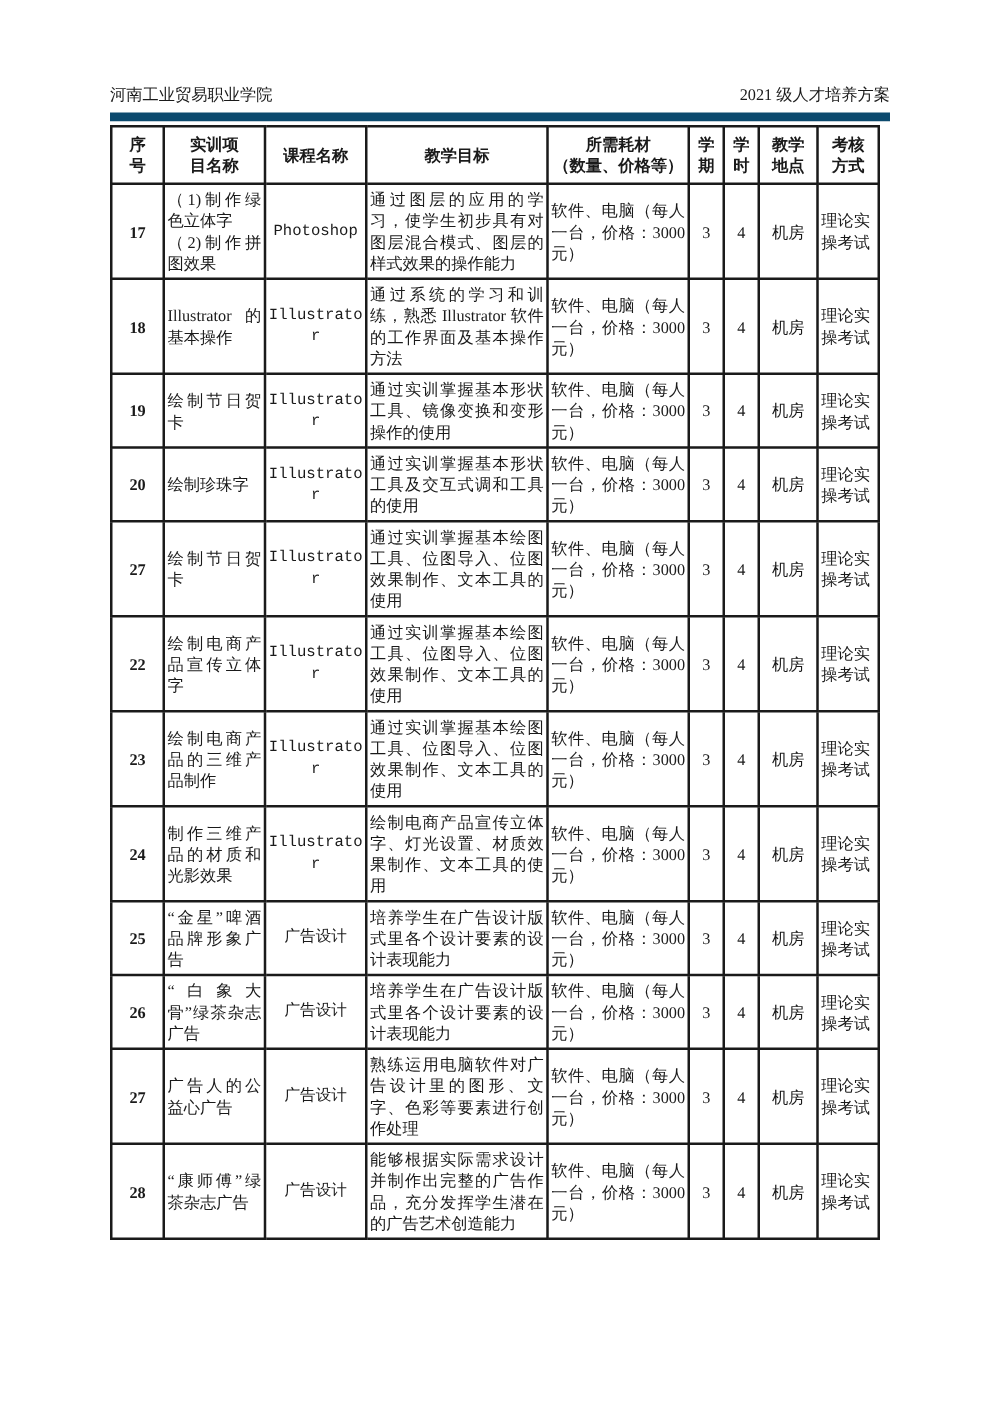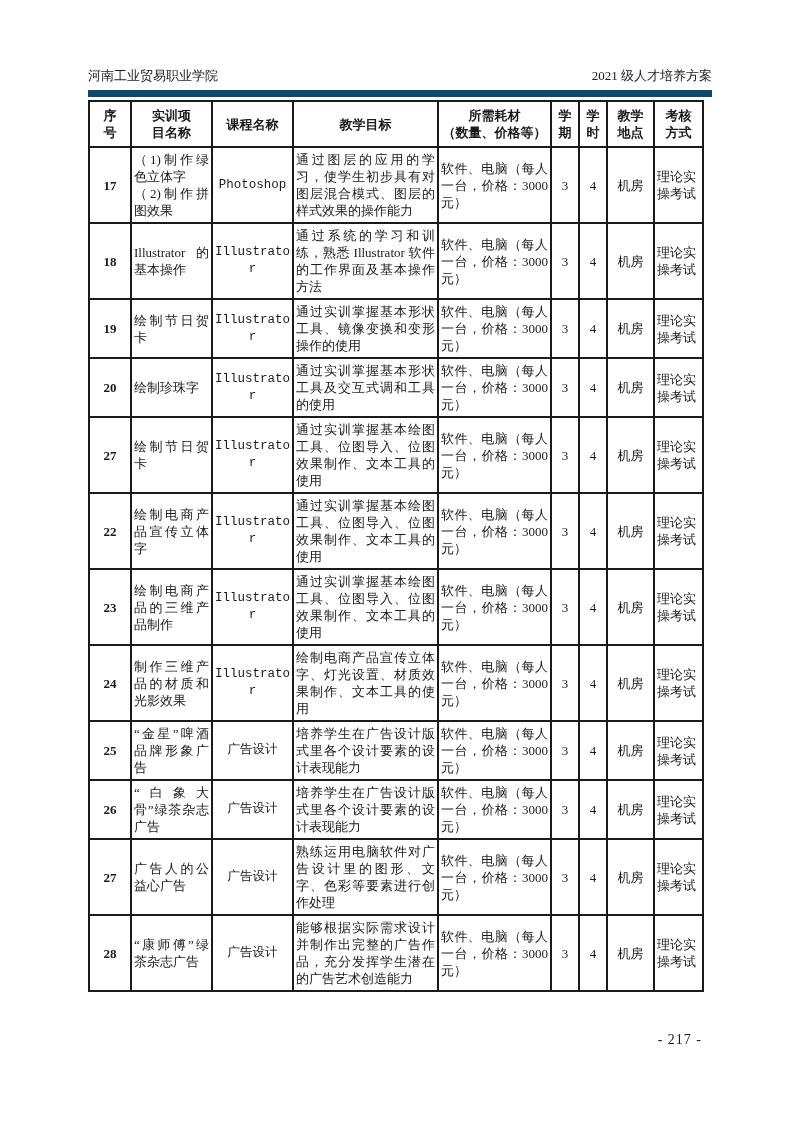--- a/index.html
+++ b/index.html
@@ -216,17 +216,14 @@
           <td class="cell-objective">能够根据实际需求设计并制作出完整的广告作品，充分发挥学生潜在的广告艺术创造能力</td>
           <td class="cell-materials">软件、电脑（每人一台，价格：3000元）</td>
           <td class="cell-semester">3</td>
           <td class="cell-hours">4</td>
           <td class="cell-location">机房</td>
           <td class="cell-assessment">理论实操考试</td>
         </tr>
       </tbody>
   </table>
 
-  <div class="page-footer">
-    <span>- 217 -</span>
-  </div>
 
 </div>
 
 </body></html>

